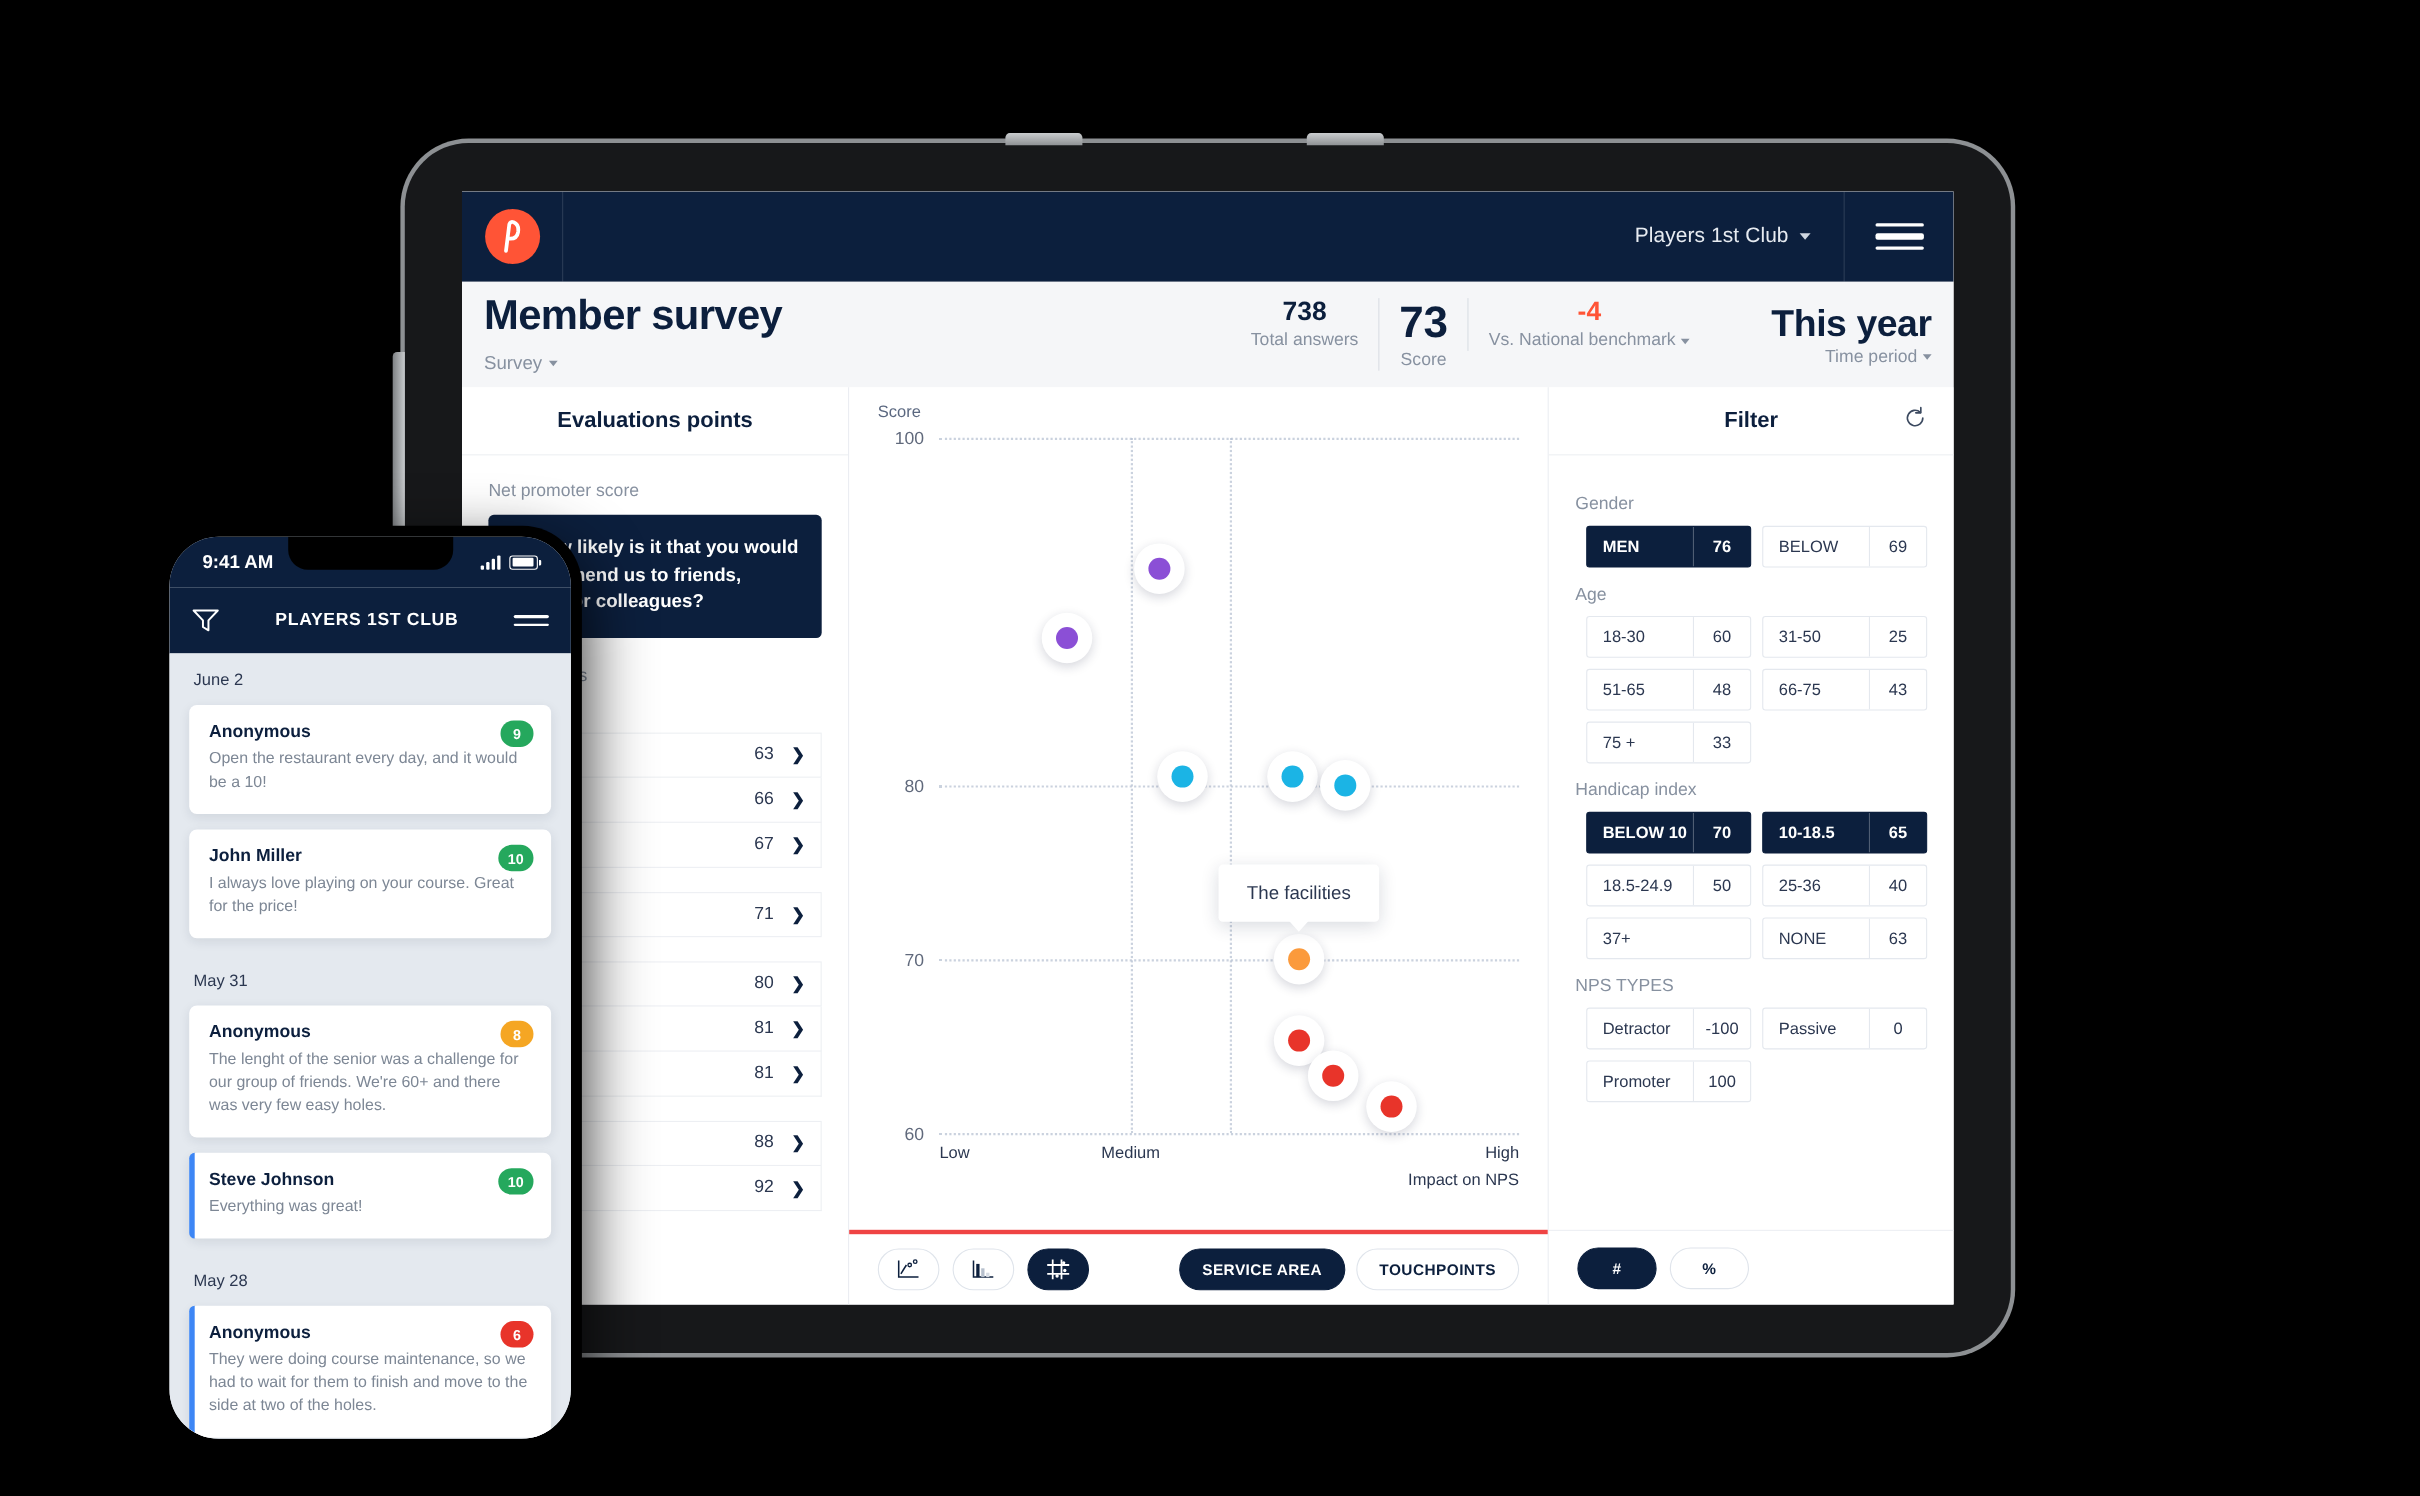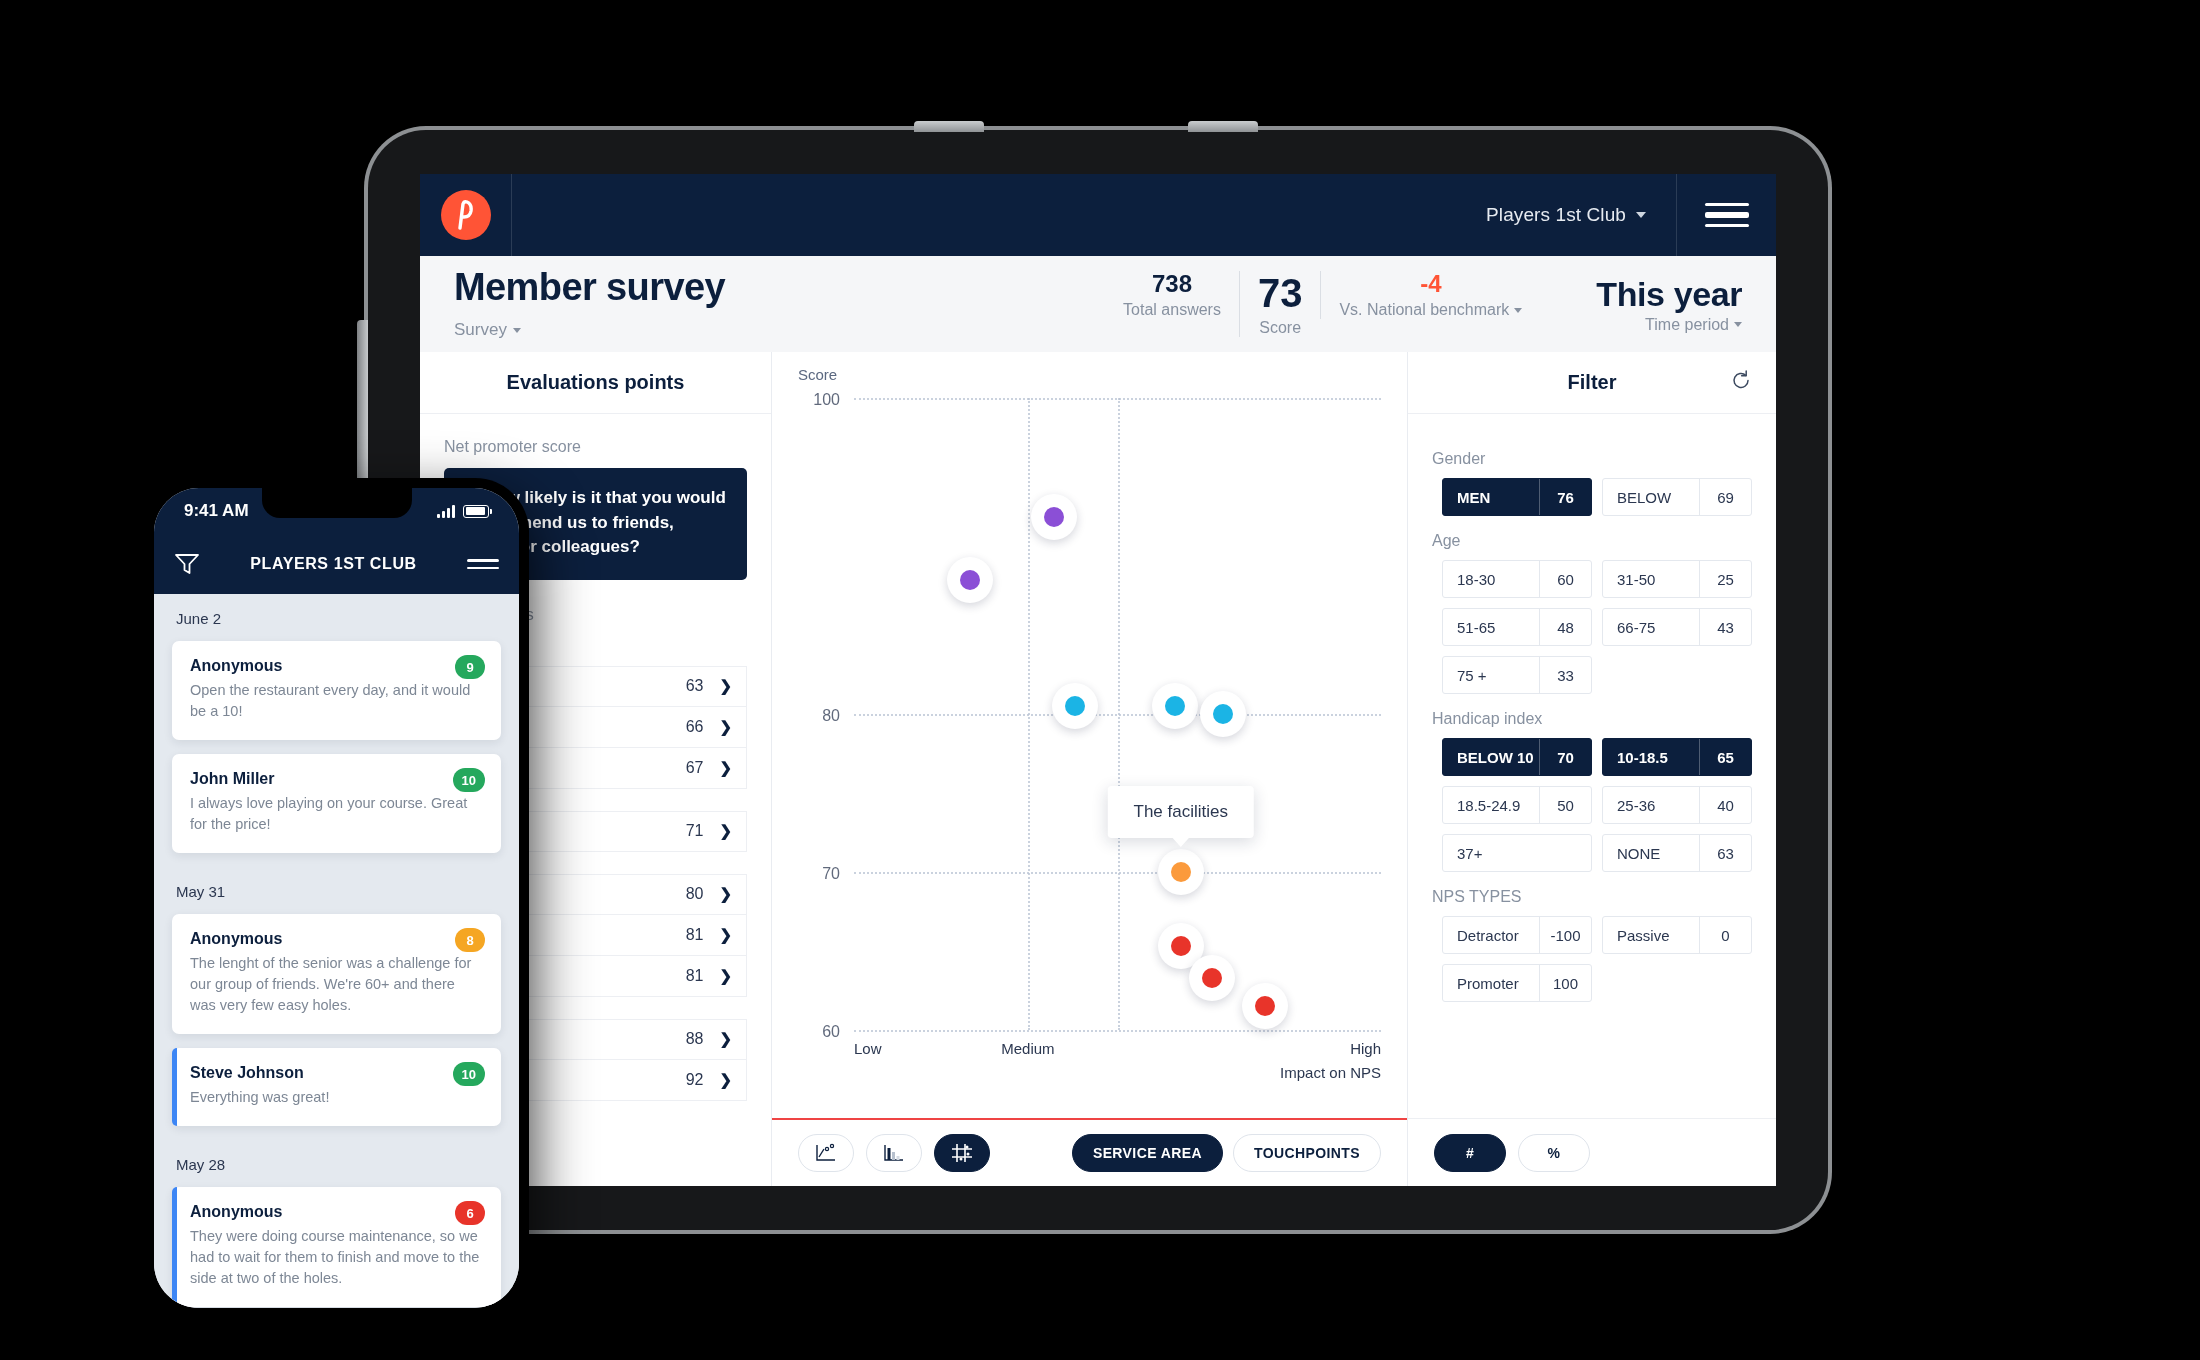--- a/index.html
+++ b/index.html
@@ -44,21 +44,21 @@
      letter-spacing:.1px; }
   .chev { width:0;height:0;border-left:5px solid transparent;border-right:5px solid transparent;border-top:6px solid #cfd6e0;}
   .burger-cell { width:100px; height:100%; display:flex; align-items:center; justify-content:center;
      border-left:1px solid rgba(255,255,255,.13);}
   .burger { width:44px; }
   .burger i { display:block; height:3px; background:#fff; border-radius:2px; margin:6px 0;}
   .burger i.mid { height:6px; }
 
   
   .pagehead {
-    background:#f5f6f8; height:96px; display:flex; align-items:center; padding:0 34px;
+    background:#f5f6f8; height:96px; display:flex; align-items:center; padding:0 20px;
   }
   .page-title { font-size:38px; font-weight:700; color:#0c1f3d; letter-spacing:-.6px; line-height:1; }
   .page-sub { font-size:17px; color:#8791a0; margin-top:14px; display:flex; align-items:center; gap:6px;}
   .chev-sm { width:0;height:0;border-left:4px solid transparent;border-right:4px solid transparent;border-top:5px solid #8791a0;}
   .kpis { margin-left:auto; display:flex; align-items:flex-start; }
   .kpi { padding:0 18px; text-align:center; border-left:1px solid #dadee4; }
   .kpi:first-child{ border-left:none; }
   .kpi .v { font-size:24px; font-weight:700; color:#0c1f3d; line-height:1.1;}
   .kpi .v.big { font-size:40px; }
   .kpi .v.neg { color:#ff5436; font-size:24px;}
@@ -103,21 +103,21 @@
       border-radius:50%; background:#fff; box-shadow:0 3px 10px rgba(20,30,60,.18);
       display:flex; align-items:center; justify-content:center; cursor:pointer;}
   .dot { width:20px; height:20px; border-radius:50%; }
   .xlab { position:absolute; top:100%; margin-top:10px; font-size:15px; color:#2b3750; }
   .xaxis-name { position:absolute; right:0; top:100%; margin-top:34px; font-size:15px; color:#2b3750;}
   .tooltip { position:absolute; background:#fff; border-radius:4px; box-shadow:0 4px 16px rgba(20,30,60,.16);
       padding:16px 26px; font-size:17px; color:#2b3750; white-space:nowrap; transform:translate(-50%,-100%);}
   .tooltip:after{ content:""; position:absolute; left:50%; bottom:-9px; margin-left:-9px;
       border-left:9px solid transparent; border-right:9px solid transparent; border-top:10px solid #fff;}
 
-  .chart-foot { height:68px; border-top:2px solid #ef4444; display:flex; align-items:center; padding:0 26px; gap:12px;}
+  .chart-foot { height:68px; border-top:4px solid #ef4444; display:flex; align-items:center; padding:0 26px; gap:12px;}
   .pill { height:38px; border-radius:19px; border:1px solid #dfe4eb; background:#fff; display:flex;
       align-items:center; justify-content:center; padding:0 20px; font-size:14px; font-weight:700;
       color:#0c1f3d; letter-spacing:.4px; cursor:pointer;}
   .pill.icon { width:56px; padding:0; }
   .pill.active { background:#0c1f3d; border-color:#0c1f3d; color:#fff; }
   .foot-right { margin-left:auto; display:flex; gap:10px; }
 
   
   .fil-sec { font-size:16px; color:#8791a0; margin: 16px 0 10px; }
   .fil-grid { display:flex; flex-wrap:wrap; gap:10px;padding-left:10px; }

